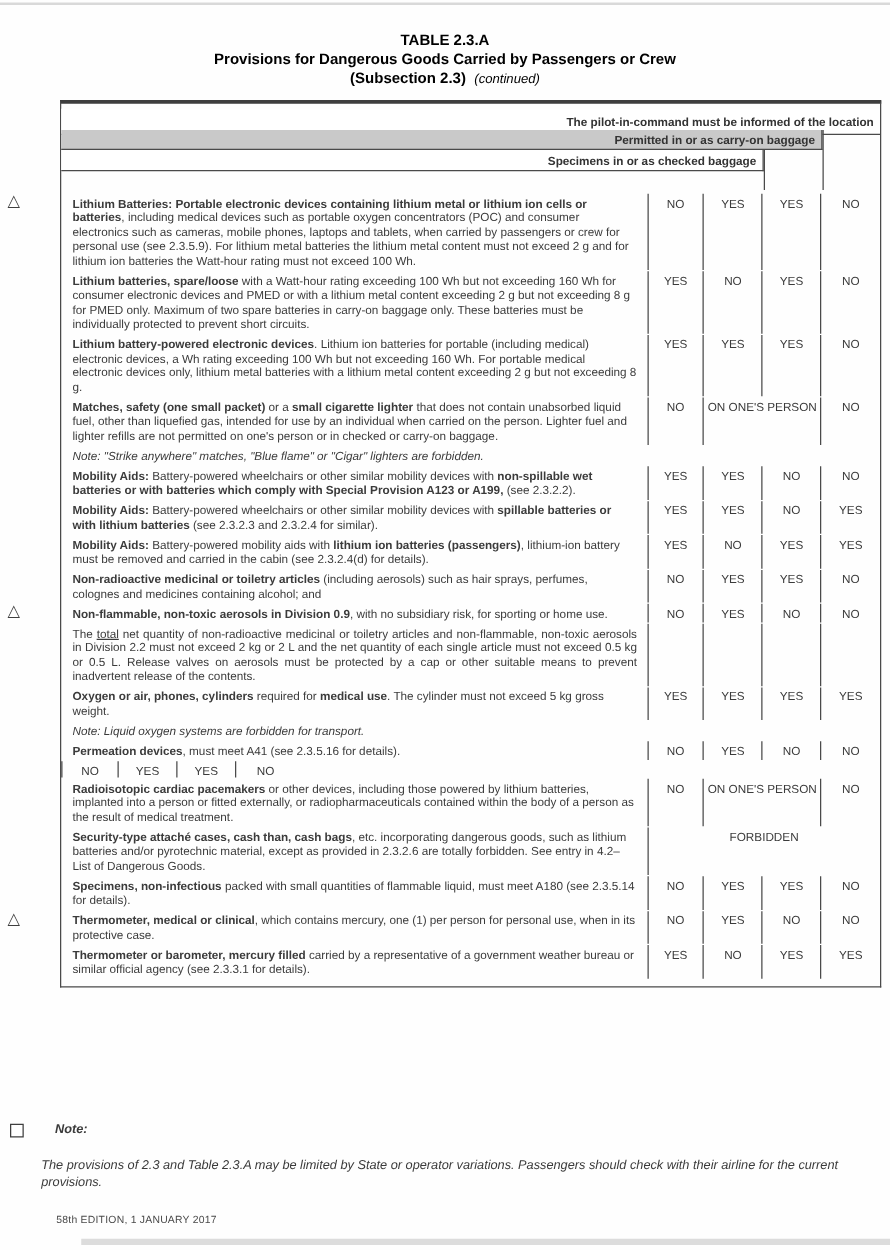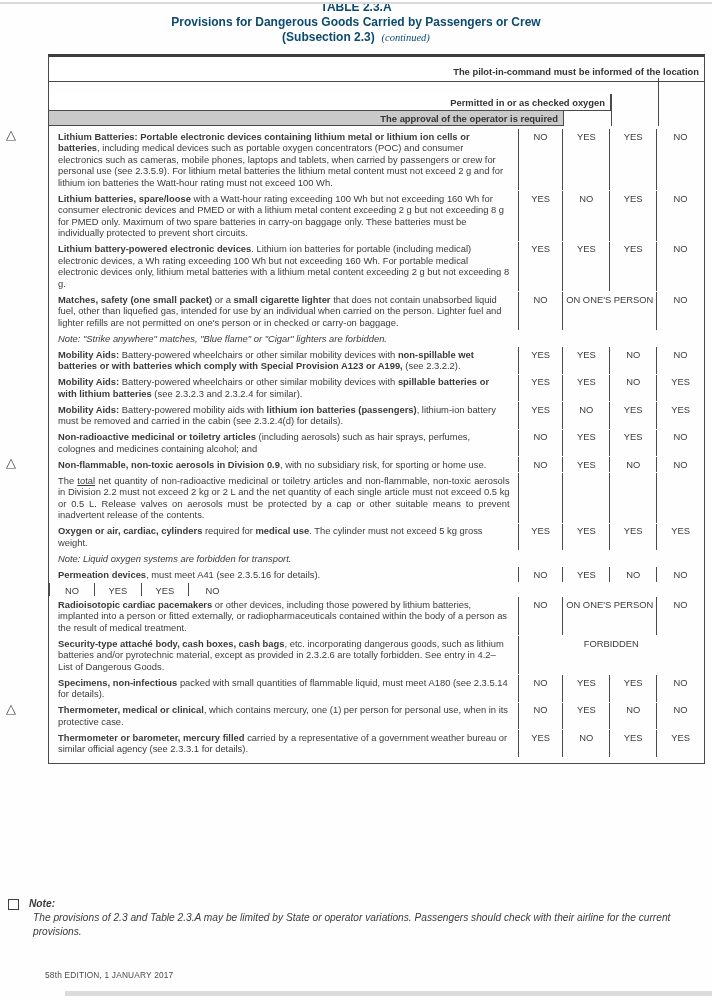--- a/index.html
+++ b/index.html
@@ -1,21 +1,21 @@
 <!DOCTYPE html>
 <html><head>
 <meta charset="utf-8">
 <style>
   html,body{margin:0;padding:0;background:#fff;}
   .page{position:relative;width:712px;height:1000px;background:#fefefe;
         font-family:"Liberation Sans",sans-serif;color:#3b3b3b;overflow:hidden;}
   .topline{position:absolute;top:2px;left:0;width:712px;height:2px;background:#d9d9d9;}
   .bottomline{position:absolute;top:991px;left:65px;width:647px;height:5px;background:#dcdcdc;}
-  .titles{text-align:center;font-weight:bold;font-size:12px;line-height:15px;color:#0c4a6e;}
-  .titles .cont{font-weight:normal;font-style:italic;font-size:10.5px;font-family:Liberation Serif, serif;}
+  .titles{padding-top:25px;text-align:center;font-weight:bold;font-size:12px;line-height:15px;color:#000000;}
+  .titles .cont{font-weight:normal;font-style:italic;font-size:10.5px;}
   .tbl{position:relative;margin:9px 0 0 48px;width:657px;box-sizing:border-box;
        border:1px solid #4a4a4a;border-top:3px solid #3e3e3e;}
   .thead{position:relative;height:69px;}
   .hb{position:absolute;left:0;box-sizing:border-box;font-weight:bold;font-size:9.4px;color:#333;
       border-bottom:1px solid #4a4a4a;display:flex;align-items:center;justify-content:flex-end;padding-right:5px;}
   .hb1{top:4px;width:100%;height:21px;background:#fff;}
   .hb2{top:21px;width:609px;height:16px;background:#c9c9c9;border-right:1px solid #4a4a4a;}
   .hb3{top:37px;width:562px;height:17px;background:#fff;border-right:1px solid #4a4a4a;}
   .hb4{top:54px;width:515px;height:15px;background:#c9c9c9;border-right:1px solid #4a4a4a;}
   .vl{position:absolute;width:1px;background:#4a4a4a;}
@@ -27,41 +27,41 @@
   .b{font-weight:bold;}
   .i{font-style:italic;}
   .u{text-decoration:underline;}
   .note .desc{font-style:italic;}
   .paragraph .desc{text-align:justify;}
   .vcell{box-sizing:border-box;border-left:1px solid #4a4a4a;text-align:center;
          font-size:9.4px;line-height:11.5px;padding-top:1.5px;}
   .marker{position:absolute;left:-43px;top:-1px;font-size:13px;line-height:13px;color:#3e3e3e;}
   .noteblock{position:absolute;left:8px;top:897px;width:700px;}
   .sq{position:absolute;left:0;top:2px;width:9px;height:9px;border:1.5px solid #3e3e3e;background:#fff;}
-  .ntitle{margin-left:21px;font-weight:bold;font-style:italic;font-size:10.2px;line-height:13px;}
-  .nbody{margin-left:25px;width:645px;font-style:italic;font-size:10.2px;line-height:13.5px;margin-top:1px;}
+  .ntitle{margin-left:36px;font-weight:bold;font-style:italic;font-size:10.2px;line-height:13px;}
+  .nbody{margin-left:25px;width:645px;font-style:italic;font-size:10.2px;line-height:13.5px;margin-top:16px;}
   .footer{position:absolute;left:45px;top:970px;font-size:8.3px;color:#4a4a4a;letter-spacing:.2px;}
 </style>
 </head>
 <body>
 
 <div class="page">
   <div class="topline"></div>
 
   <div class="titles">
     <div>TABLE 2.3.A</div>
     <div>Provisions for Dangerous Goods Carried by Passengers or Crew</div>
     <div><span>(Subsection 2.3)</span>&nbsp;&nbsp;<span class="cont">(continued)</span></div>
   </div>
 
   <div class="tbl">
     <div class="thead">
       <div class="hb hb1">The pilot-in-command must be informed of the location</div>
-      <div class="hb hb3">Permitted in or as checked oxygen</div>
-      <div class="hb hb4">The approval of the operator is required</div>
+      <div class="hb hb2">Permitted in or as carry-on baggage</div>
+      <div class="hb hb3">Specimens in or as checked baggage</div>
       <div class="vl vl1"></div>
       <div class="vl vl2"></div>
     </div>
     <div class="tbody" id="tbody">
         <div class="trow item">
           <span class="marker">△</span>
           <div class="desc"><span class="b">Lithium Batteries: Portable electronic devices containing lithium metal or lithium ion cells or batteries</span><span>, including medical devices such as portable oxygen concentrators (POC) and consumer electronics such as cameras, mobile phones, laptops and tablets, when carried by passengers or crew for personal use (see 2.3.5.9). For lithium metal batteries the lithium metal content must not exceed 2 g and for lithium ion batteries the Watt-hour rating must not exceed 100 Wh.</span></div>
           <div class="vcell" style="width: 45px;">NO</div>
           <div class="vcell" style="width: 47px;">YES</div>
           <div class="vcell" style="width: 47px;">YES</div>
@@ -127,21 +127,21 @@
           <div class="vcell" style="width: 48px;">NO</div>
         </div>
         <div class="trow paragraph">
           <div class="desc"><span>The </span><span class="u">total</span><span> net quantity of non-radioactive medicinal or toiletry articles and non-flammable, non-toxic aerosols in Division 2.2 must not exceed 2 kg or 2 L and the net quantity of each single article must not exceed 0.5 kg or 0.5 L. Release valves on aerosols must be protected by a cap or other suitable means to prevent inadvertent release of the contents.</span></div>
           <div class="vcell" style="width: 45px;"></div>
           <div class="vcell" style="width: 47px;"></div>
           <div class="vcell" style="width: 47px;"></div>
           <div class="vcell" style="width: 48px;"></div>
         </div>
         <div class="trow item">
-          <div class="desc"><span class="b">Oxygen or air, cardiac, cylinders</span><span> required for </span><span class="b">medical use</span><span>. The cylinder must not exceed 5 kg gross weight.</span></div>
+          <div class="desc"><span class="b">Oxygen or air, phones, cylinders</span><span> required for </span><span class="b">medical use</span><span>. The cylinder must not exceed 5 kg gross weight.</span></div>
           <div class="vcell" style="width: 45px;">YES</div>
           <div class="vcell" style="width: 47px;">YES</div>
           <div class="vcell" style="width: 47px;">YES</div>
           <div class="vcell" style="width: 48px;">YES</div>
         </div>
         <div class="trow note">
           <div class="desc"><span class="i">Note: Liquid oxygen systems are forbidden for transport.</span></div>
         </div>
         <div class="trow item">
           <div class="desc"><span class="b">Permeation devices</span><span>, must meet A41 (see 2.3.5.16 for details).</span></div>
@@ -156,21 +156,21 @@
           <div class="vcell" style="width: 47px;">YES</div>
           <div class="vcell" style="width: 48px;">NO</div>
         </div>
         <div class="trow item">
           <div class="desc"><span class="b">Radioisotopic cardiac pacemakers</span><span> or other devices, including those powered by lithium batteries, implanted into a person or fitted externally, or radiopharmaceuticals contained within the body of a person as the result of medical treatment.</span></div>
           <div class="vcell" style="width: 45px;">NO</div>
           <div class="vcell" style="width: 94px;">ON ONE'S PERSON</div>
           <div class="vcell" style="width: 48px;">NO</div>
         </div>
         <div class="trow item">
-          <div class="desc"><span class="b">Security-type attaché body, cash boxes, cash bags</span><span>, etc. incorporating dangerous goods, such as lithium batteries and/or pyrotechnic material, except as provided in 2.3.2.6 are totally forbidden. See entry in 4.2–List of Dangerous Goods.</span></div>
+          <div class="desc"><span class="b">Security-type attaché cases, cash than, cash bags</span><span>, etc. incorporating dangerous goods, such as lithium batteries and/or pyrotechnic material, except as provided in 2.3.2.6 are totally forbidden. See entry in 4.2–List of Dangerous Goods.</span></div>
           <div class="vcell" style="width: 187px;">FORBIDDEN</div>
         </div>
         <div class="trow item">
           <div class="desc"><span class="b">Specimens, non-infectious</span><span> packed with small quantities of flammable liquid, must meet A180 (see 2.3.5.14 for details).</span></div>
           <div class="vcell" style="width: 45px;">NO</div>
           <div class="vcell" style="width: 47px;">YES</div>
           <div class="vcell" style="width: 47px;">YES</div>
           <div class="vcell" style="width: 48px;">NO</div>
         </div>
         <div class="trow item">

